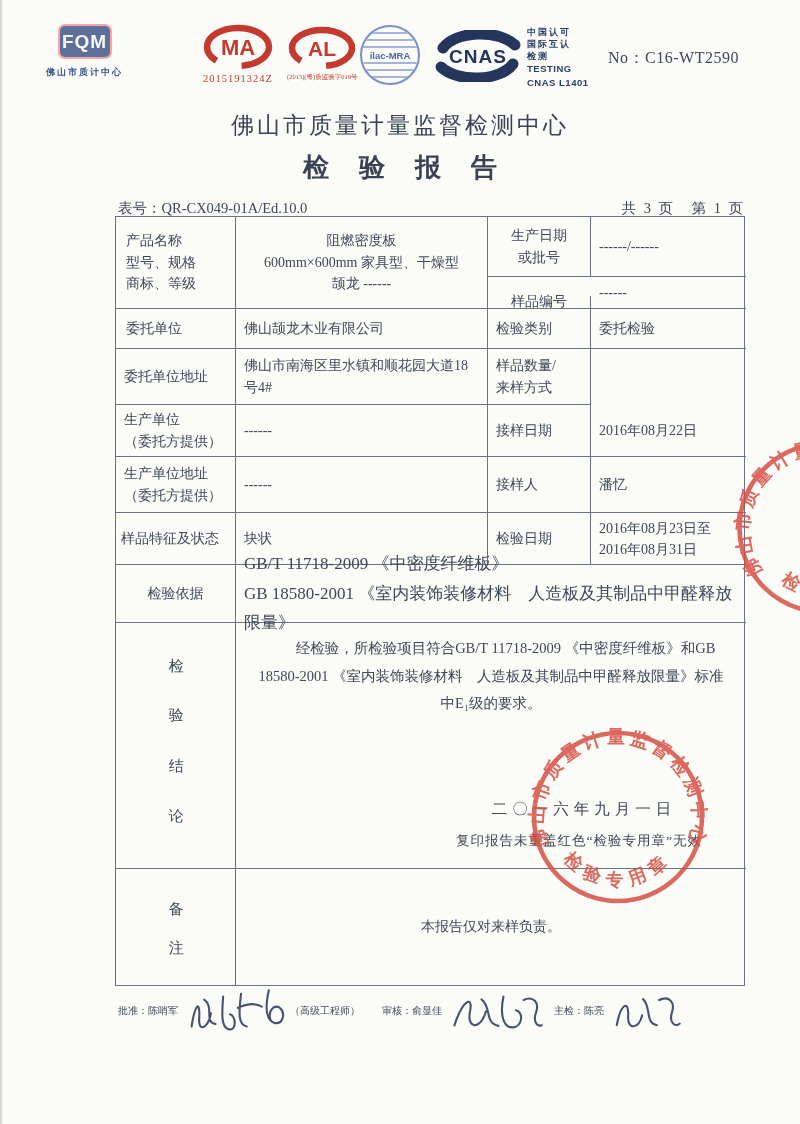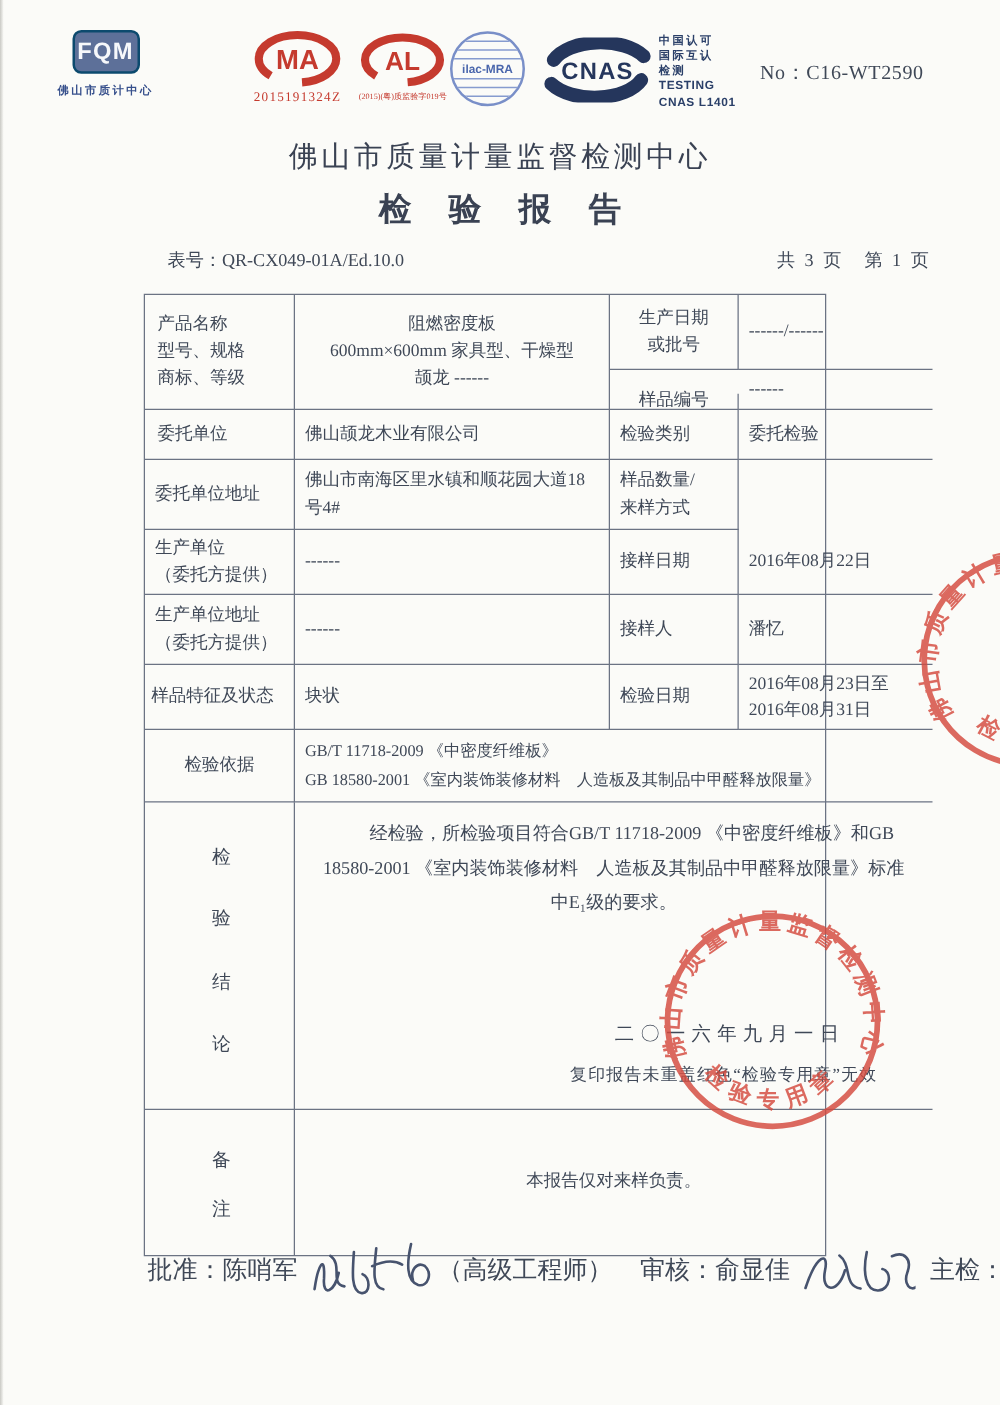--- a/index.html
+++ b/index.html
@@ -12,21 +12,21 @@
   *{margin:0;padding:0;box-sizing:border-box;}
   html,body{width:800px;height:1124px;}
   body{font-family:"Liberation Serif","DejaVu Serif",serif;color:var(--ink);background:#ffffff;}
   .page{position:relative;width:800px;height:1124px;background:#fbfbf8;overflow:hidden;}
   .page::before{content:"";position:absolute;left:0;top:0;bottom:0;width:3px;
     background:linear-gradient(90deg,#c9c9c4,rgba(201,201,196,0));z-index:5;}
   .pre{white-space:pre-line;}
 
   
   .fqm{position:absolute;left:46px;top:24px;text-align:center;}
-  .fqm-box{width:54px;height:35px;margin:0 auto;background:#5d7099;border:2px solid #0c4a6e;border-radius:7px;
+  .fqm-box{width:54px;height:35px;margin:0 auto;background:#5d7099;border:2px solid #fca5a5;border-radius:7px;
     color:#f6f8fb;font-size:19px;font-weight:bold;letter-spacing:1px;line-height:32px;font-family:"Liberation Sans",sans-serif;}
   .fqm-org{margin-top:7px;font-size:9px;font-weight:bold;color:#37508c;letter-spacing:2px;}
 
   .seal{position:absolute;text-align:center;}
   .seal svg{display:block;}
   .seal-num{font-size:10.5px;color:var(--red);letter-spacing:1px;margin-top:1px;font-family:"Liberation Serif",serif;}
   .seal-num.tiny{font-size:6.5px;letter-spacing:0;}
 
   .ilac{position:absolute;left:357px;top:22px;opacity:.92;}
   .cnas-logo{position:absolute;left:433px;top:30px;}
@@ -36,25 +36,25 @@
 
   .report-no{position:absolute;left:608px;top:48px;font-size:16px;letter-spacing:.5px;}
 
   
   .org-title{position:absolute;left:0;right:0;top:110px;text-align:center;
     font-size:23px;letter-spacing:3px;color:#3a4253;}
   .doc-title{position:absolute;left:0;right:0;top:150px;text-align:center;
     font-size:26px;font-weight:bold;letter-spacing:30px;padding-left:30px;color:#3a4253;}
 
   .meta{position:absolute;left:118px;right:55px;top:199px;font-size:14.5px;}
-  .meta .left{float:left;margin-left:16px;}
+  .meta .left{float:left;}
   .meta .right{float:right;letter-spacing:2px;text-align:center;}
 
   
-  .tbl{position:absolute;left:115px;top:235px;width:546px;
+  .tbl{position:absolute;left:115px;top:216px;width:630px;
     display:grid;
     grid-template-columns:120px 252px 103px 155px;
     grid-template-rows:60px 32px 40px 56px 52px 56px 52px 58px 246px 116px;
     border:1.4px solid var(--line);font-size:14px;line-height:1.55;}
   .c{border-right:1px solid var(--line);border-bottom:1px solid var(--line);
     padding:4px 8px;display:flex;flex-direction:column;justify-content:center;}
   .c.lastcol{border-right:none;}
   .c.lastrow{border-bottom:none;}
   .lab{padding-left:10px;}
   .cen{align-items:center;text-align:center;}
@@ -65,21 +65,21 @@
 
   .conc{position:relative;display:block;padding:12px 16px;}
   .conc-text{text-indent:2em;font-size:14.5px;line-height:1.9;text-align:center;}
   .conc-date{position:absolute;top:174px;left:348px;transform:translateX(-50%);
     font-size:15.5px;letter-spacing:5px;white-space:nowrap;}
   .conc-note{position:absolute;top:208px;left:343px;transform:translateX(-50%);
     font-size:13.5px;letter-spacing:1px;white-space:nowrap;}
 
   
   .footer{position:absolute;top:1002px;left:118px;right:40px;display:flex;align-items:center;
-    font-size:20px;white-space:nowrap;}
+    font-size:10px;white-space:nowrap;}
   .sig{flex:none;}
   .sig svg{display:block;}
   .ft-gap1{margin-left:16px;}
   .ft-gap2{margin-left:22px;}
 
   
   .stamp{position:absolute;opacity:.82;}
   .stamp text{font-family:"Liberation Serif","DejaVu Serif",serif;}
 </style>
 </head>
@@ -195,21 +195,21 @@
     <div class="c" style="grid-column:3;grid-row:6;">接样人</div>
     <div class="c lastcol" style="grid-column:4;grid-row:6;">潘忆</div>
 
     <div class="c" style="grid-column:1;grid-row:7;padding-left:5px;padding-right:2px;">样品特征及状态</div>
     <div class="c" style="grid-column:3;grid-row:7;">检验日期</div>
     <div class="c" style="grid-column:2;grid-row:7;">块状</div>
     <div class="c lastcol pre" style="grid-column:4;grid-row:7;line-height:1.5;">2016年08月23日至
 2016年08月31日</div>
 
     <div class="c cen" style="grid-column:1;grid-row:8;">检验依据</div>
-    <div class="c lastcol pre" style="grid-column:2/span 3;grid-row:8;font-size:13px;line-height:1.75;">GB/T 11718-2009 《中密度纤维板》
+    <div class="c lastcol pre" style="grid-column:2/span 3;grid-row:8;font-size:17px;line-height:1.75;">GB/T 11718-2009 《中密度纤维板》
 GB 18580-2001 《室内装饰装修材料　人造板及其制品中甲醛释放限量》</div>
 
     <div class="c vcell" style="grid-column:1;grid-row:9;">
       <span class="vlabel vs-conc">检验结论</span>
     </div>
     <div class="c lastcol conc" style="grid-column:2/span 3;grid-row:9;">
       <div class="conc-text">经检验，所检验项目符合GB/T 11718-2009 《中密度纤维板》和GB 18580-2001 《室内装饰装修材料　人造板及其制品中甲醛释放限量》标准中E₁级的要求。</div>
       <div class="conc-date">二〇一六年九月一日</div>
       <div class="conc-note">复印报告未重盖红色“检验专用章”无效</div>
     </div>

